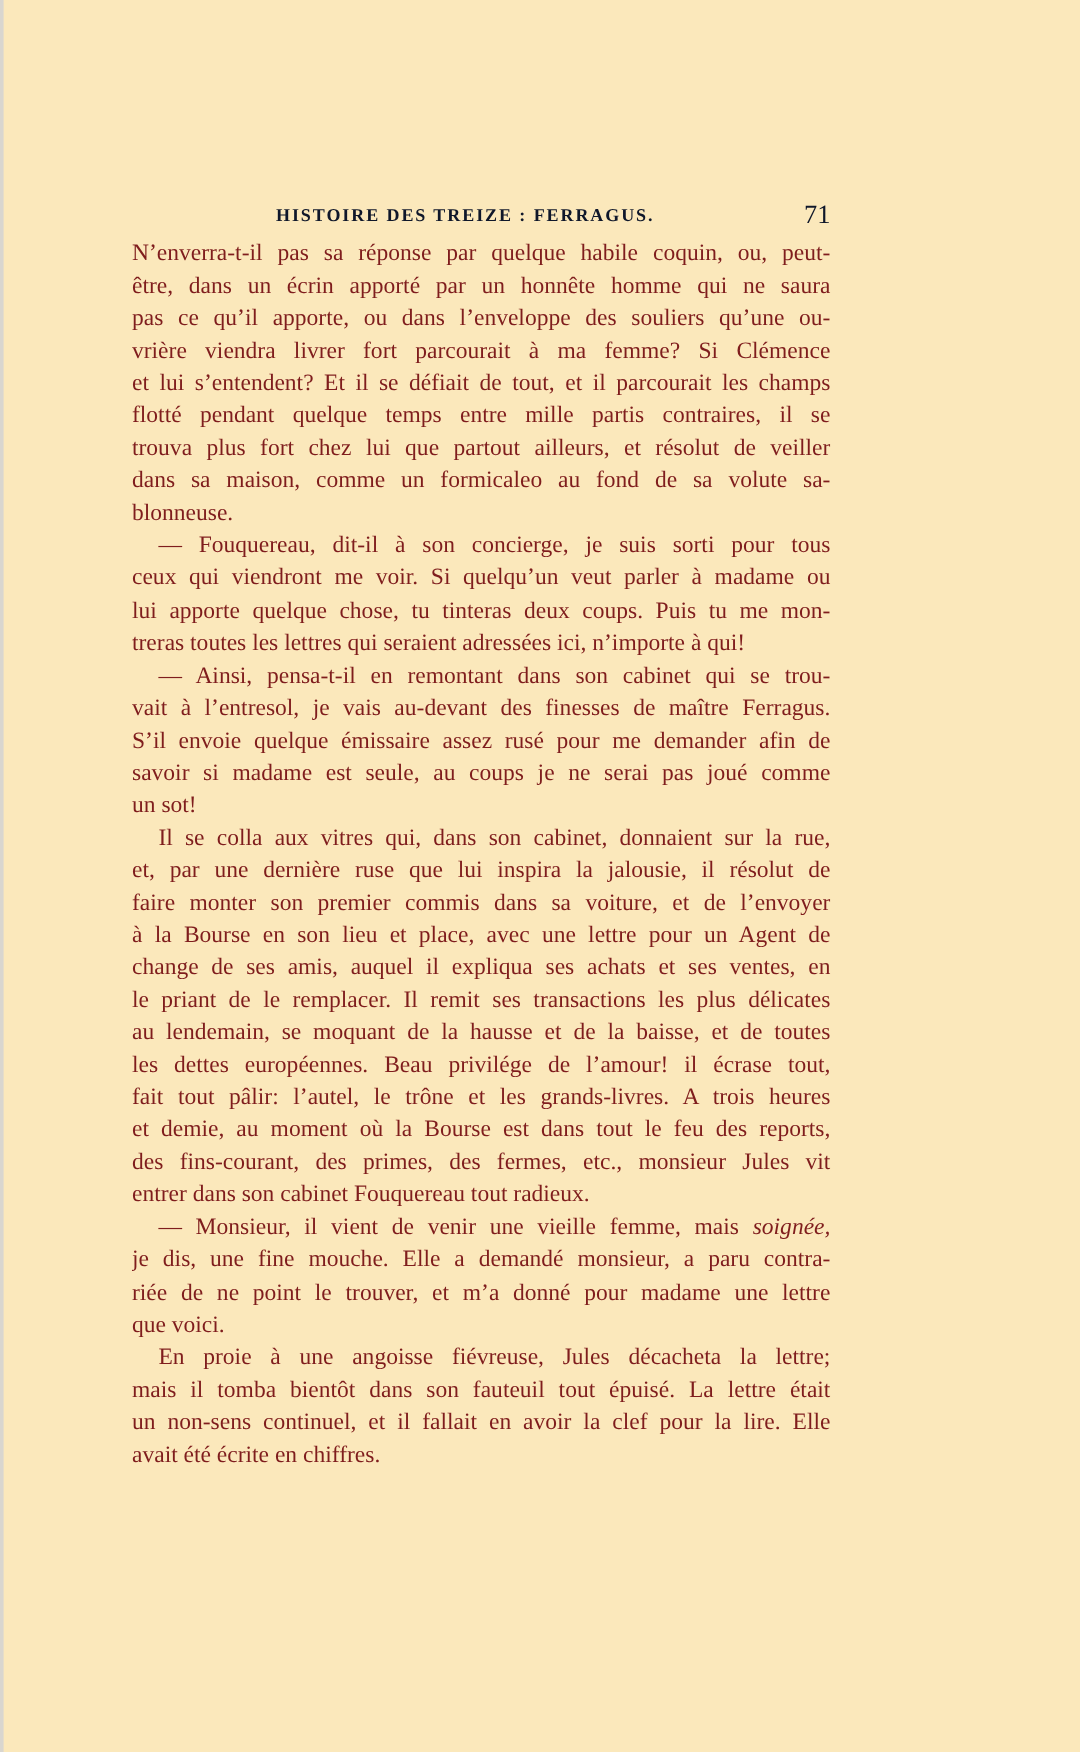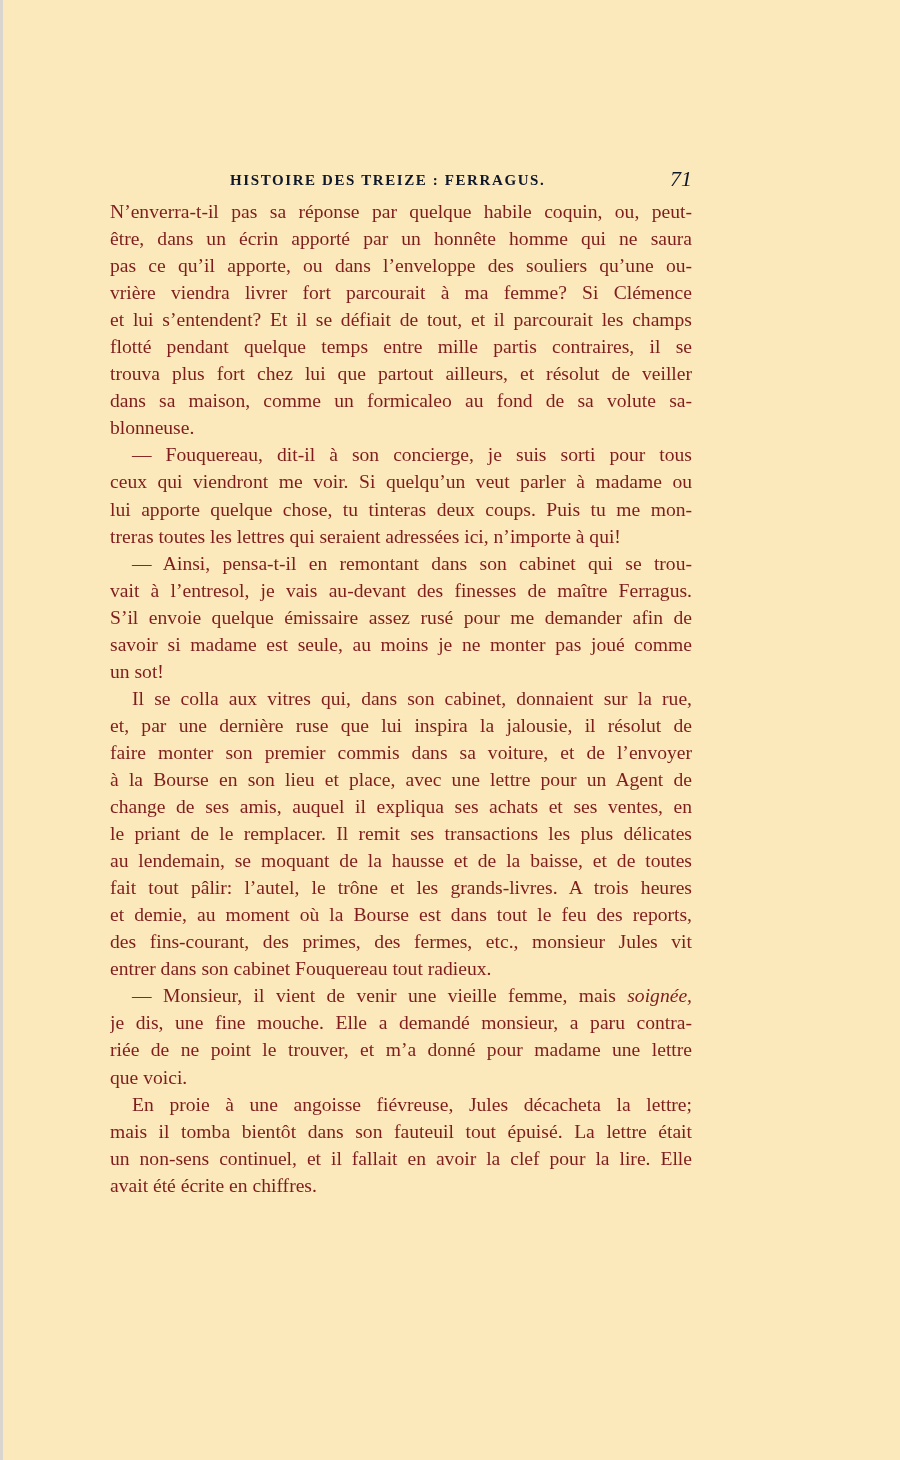--- a/index.html
+++ b/index.html
@@ -18,21 +18,20 @@
       font-family: "Liberation Serif", serif;
       color: #0f172a;
     }
     .running-title {
       position: absolute; left: 120px; top: 6px;
       font-size: 15px; font-weight: bold; letter-spacing: 1.6px;
     }
     .page-number {
       position: absolute; right: 0; top: 0;
       font-size: 22px;
-      font-style: italic;
     }
     .body-text {
       position: absolute; left: 110px; top: 198px; width: 582px;
       font-family: "Liberation Serif", serif;
       font-size: 19.6px;
       line-height: 27.05px;
       color: #7f1d1d;
     }
     .line {
       display: block; height: 27.05px; white-space: nowrap;
@@ -63,29 +62,30 @@
     <span class="line"><span>trouva plus fort chez lui que partout ailleurs, et résolut de veiller</span></span>
     <span class="line"><span>dans sa maison, comme un formicaleo au fond de sa volute sa-</span></span>
     <span class="line last"><span>blonneuse.</span></span>
     <span class="line indent"><span>— Fouquereau, dit-il à son concierge, je suis sorti pour tous</span></span>
     <span class="line"><span>ceux qui viendront me voir. Si quelqu’un veut parler à madame ou</span></span>
     <span class="line"><span>lui apporte quelque chose, tu tinteras deux coups. Puis tu me mon-</span></span>
     <span class="line last"><span>treras toutes les lettres qui seraient adressées ici, n’importe à qui!</span></span>
     <span class="line indent"><span>— Ainsi, pensa-t-il en remontant dans son cabinet qui se trou-</span></span>
     <span class="line"><span>vait à l’entresol, je vais au-devant des finesses de maître Ferragus.</span></span>
     <span class="line"><span>S’il envoie quelque émissaire assez rusé pour me demander afin de</span></span>
-    <span class="line"><span>savoir si madame est seule, au moins je ne monter pas joué comme</span></span>
+    <span class="line"><span>savoir si madame est seule, au coups je ne serai pas joué comme</span></span>
     <span class="line last"><span>un sot!</span></span>
     <span class="line indent"><span>Il se colla aux vitres qui, dans son cabinet, donnaient sur la rue,</span></span>
     <span class="line"><span>et, par une dernière ruse que lui inspira la jalousie, il résolut de</span></span>
     <span class="line"><span>faire monter son premier commis dans sa voiture, et de l’envoyer</span></span>
     <span class="line"><span>à la Bourse en son lieu et place, avec une lettre pour un Agent de</span></span>
     <span class="line"><span>change de ses amis, auquel il expliqua ses achats et ses ventes, en</span></span>
     <span class="line"><span>le priant de le remplacer. Il remit ses transactions les plus délicates</span></span>
     <span class="line"><span>au lendemain, se moquant de la hausse et de la baisse, et de toutes</span></span>
+    <span class="line"><span>les dettes européennes. Beau privilége de l’amour! il écrase tout,</span></span>
     <span class="line"><span>fait tout pâlir: l’autel, le trône et les grands-livres. A trois heures</span></span>
     <span class="line"><span>et demie, au moment où la Bourse est dans tout le feu des reports,</span></span>
     <span class="line"><span>des fins-courant, des primes, des fermes, etc., monsieur Jules vit</span></span>
     <span class="line last"><span>entrer dans son cabinet Fouquereau tout radieux.</span></span>
     <span class="line indent"><span>— Monsieur, il vient de venir une vieille femme, mais</span> <em class="ital">soignée,</em></span>
     <span class="line"><span>je dis, une fine mouche. Elle a demandé monsieur, a paru contra-</span></span>
     <span class="line"><span>riée de ne point le trouver, et m’a donné pour madame une lettre</span></span>
     <span class="line last"><span>que voici.</span></span>
     <span class="line indent"><span>En proie à une angoisse fiévreuse, Jules décacheta la lettre;</span></span>
     <span class="line"><span>mais il tomba bientôt dans son fauteuil tout épuisé. La lettre était</span></span>

